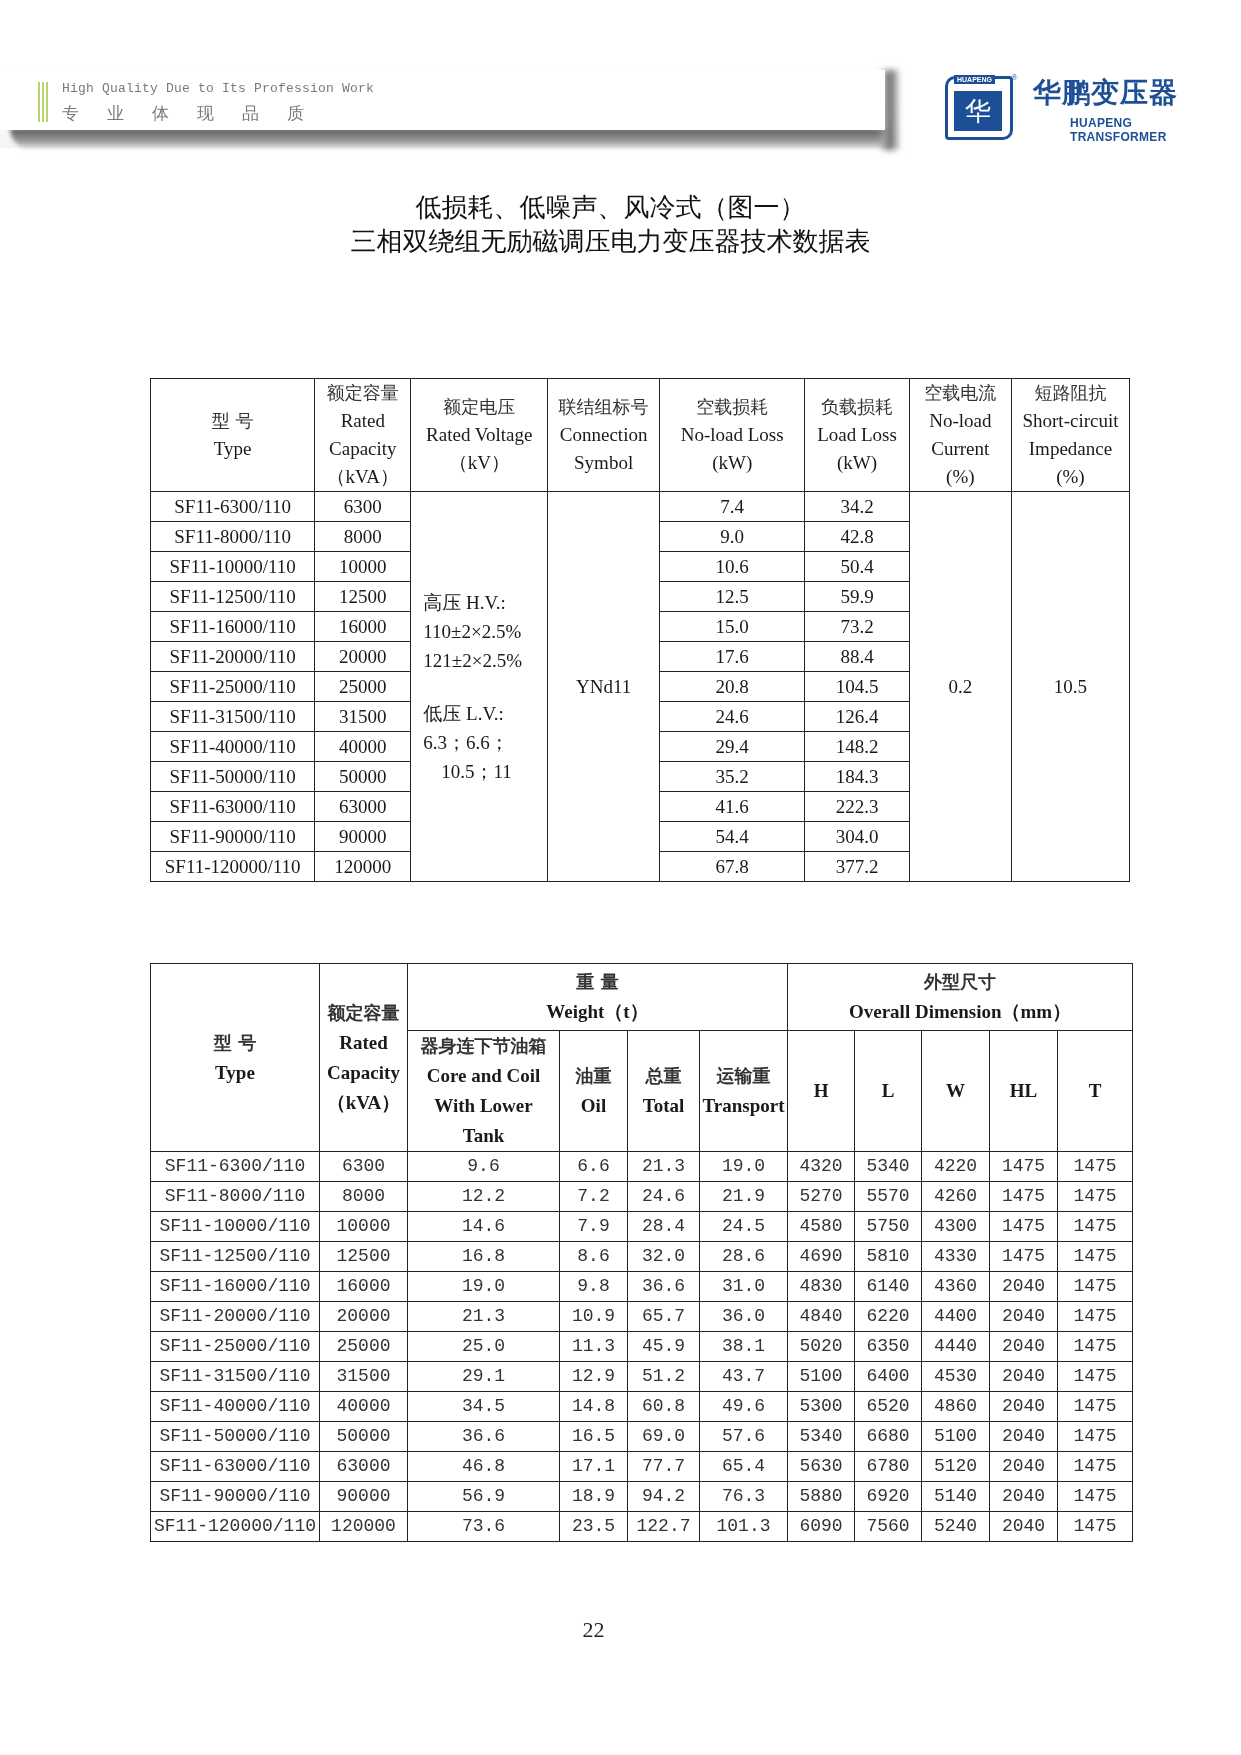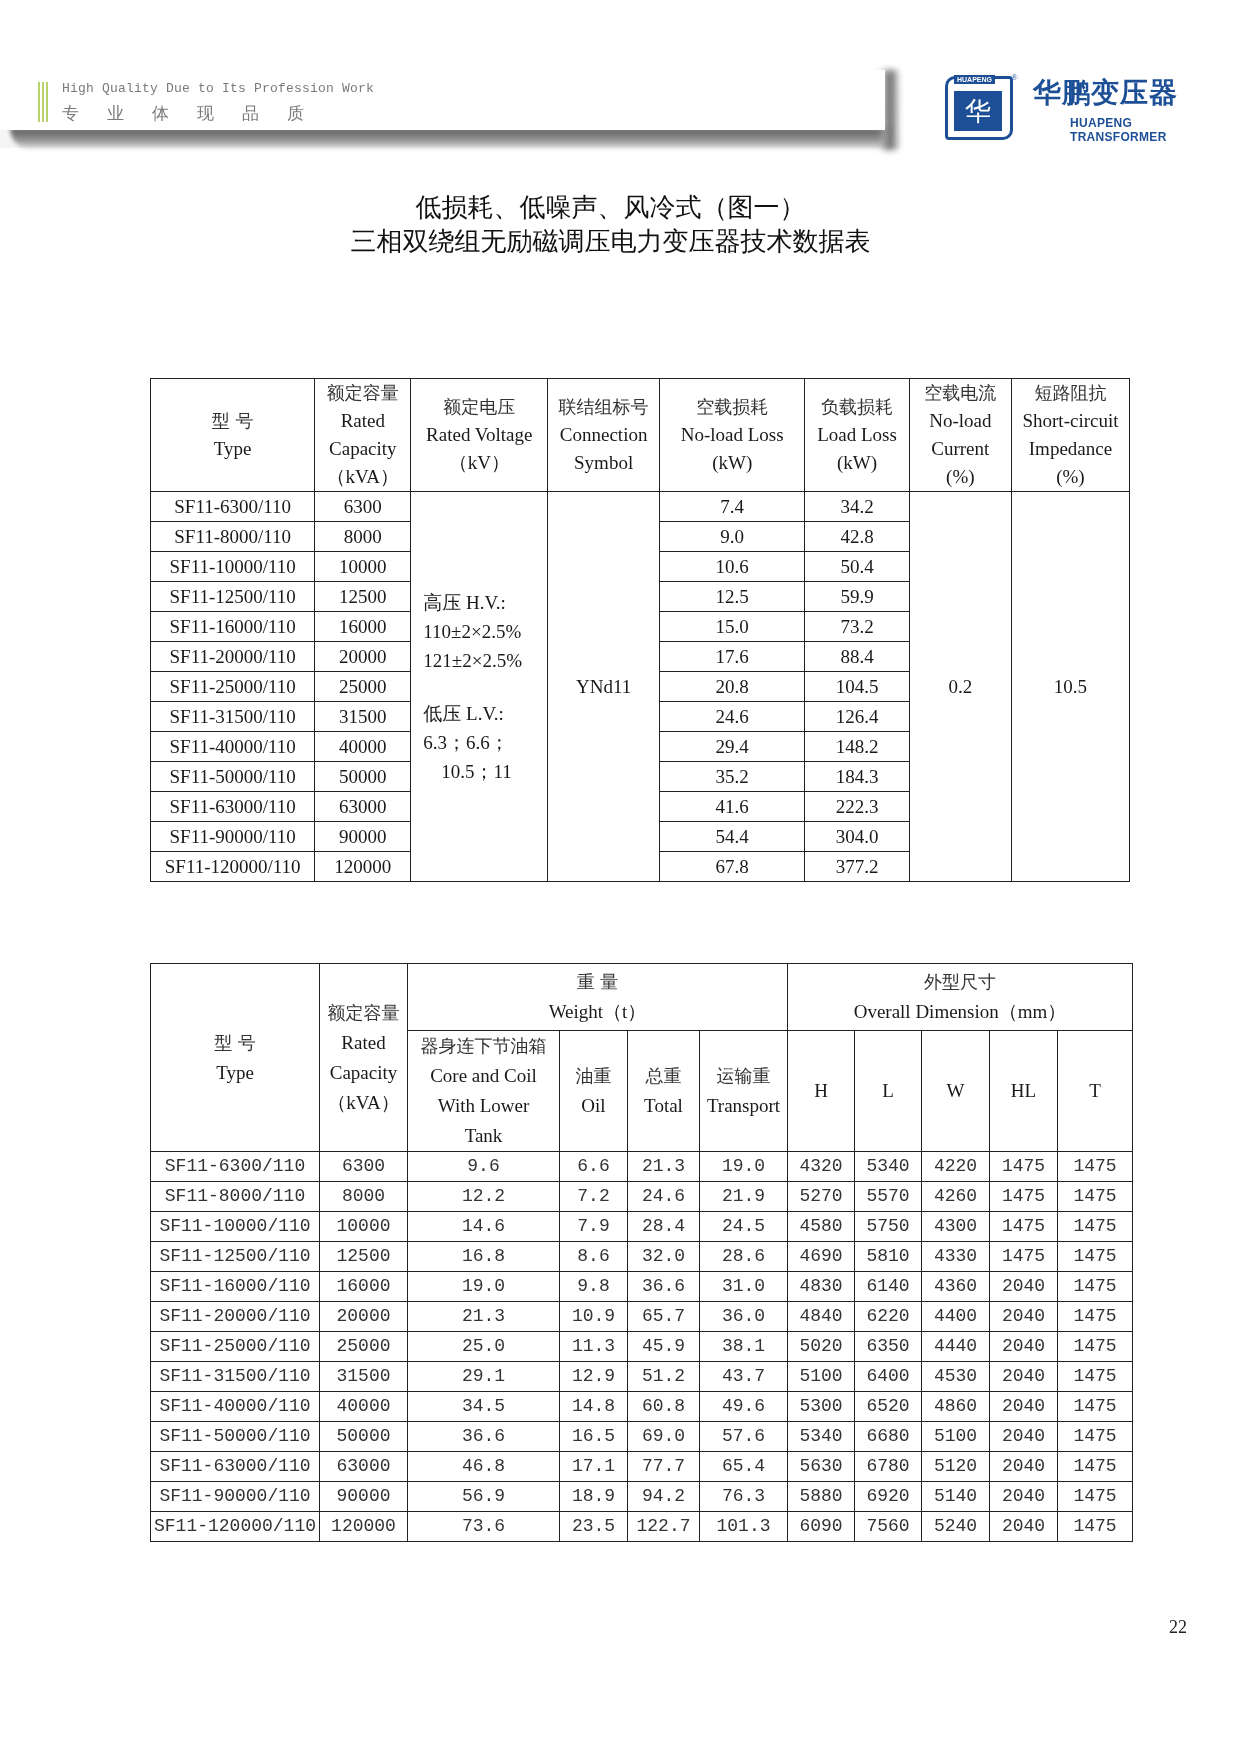--- a/index.html
+++ b/index.html
@@ -47,25 +47,25 @@
            font-family: "Liberation Serif", "DejaVu Serif", serif; font-size: 19px; color: #1a1a1a; padding: 0; }
   th { line-height: 28px; }
   .cn { font-family: "DejaVu Sans", sans-serif; font-size: 18px; color: #333; }
   #t1 { left: 150px; top: 378px; width: 980px; }
   #t1 tbody td { height: 29px; line-height: 29px; }
   .volt { text-align: left; padding-left: 12px; line-height: 31px; font-size: 19px; }
   .volt .gap { height: 24px; }
   .volt .indent { padding-left: 18px; }
 
   #t2 { left: 150px; top: 963px; width: 982px; }
-  #t2 th { line-height: 30px; }
+  #t2 th { line-height: 30px; font-weight: bold; }
   #t2 tbody td { height: 29px; line-height: 29px; font-family: "Liberation Mono", "DejaVu Sans Mono", monospace;
                  font-size: 18px; color: #333; }
 
-  .page-num { position: absolute; left: 0; top: 1617px; width: 1187px; text-align: right; font-size: 18px; color: #222; }
+  .page-num { position: absolute; left: 0; top: 1617px; width: 1187px; text-align: center; font-size: 22px; color: #222; }
 </style>
 </head>
 <body>
 
 <div class="banner"></div>
 <div class="banner-shadow"></div>
 <div class="banner-edge"></div>
 <div class="banner-inner"></div>
 <div class="bars">
     <span></span>

